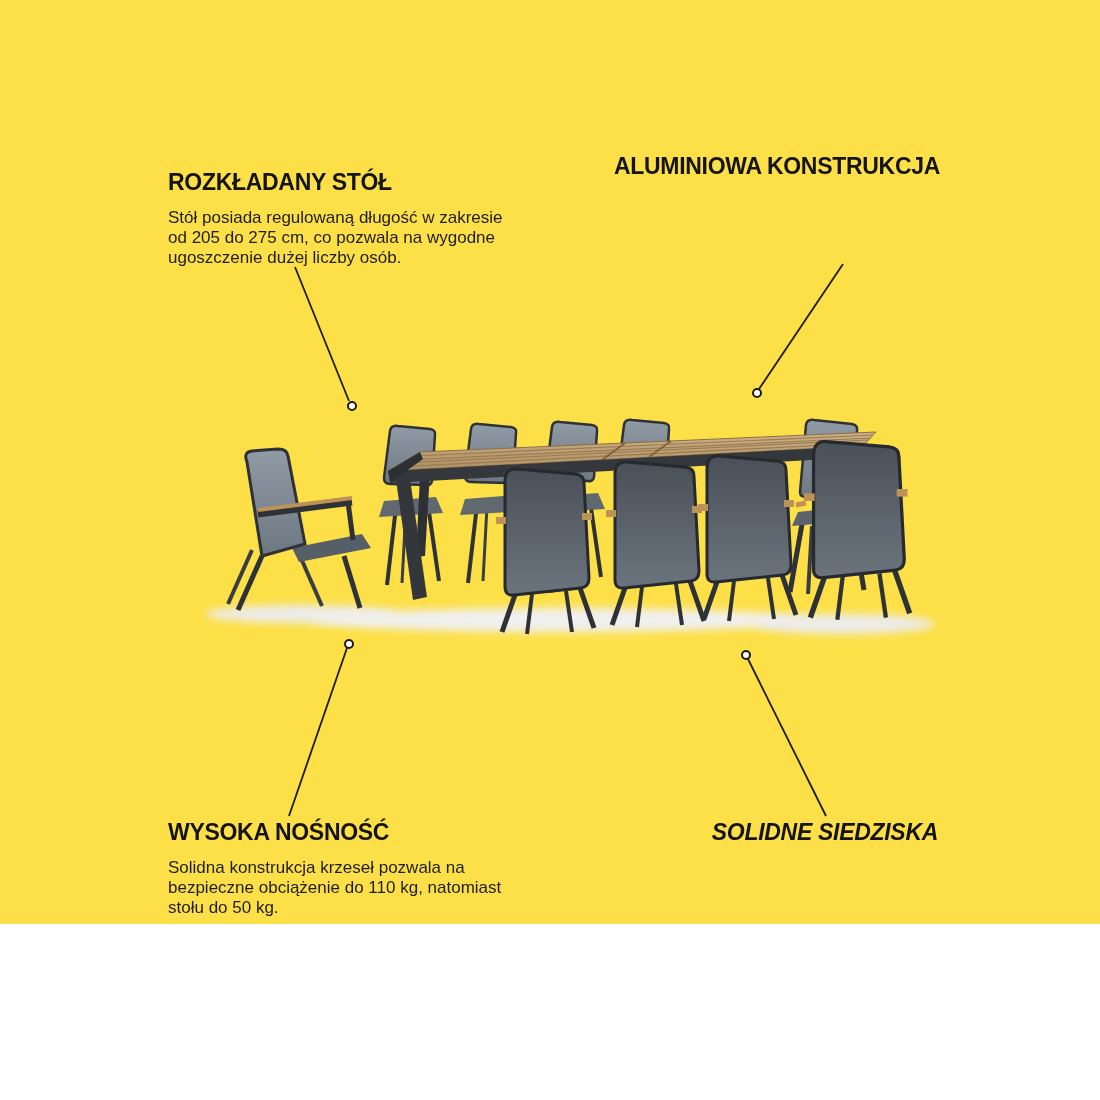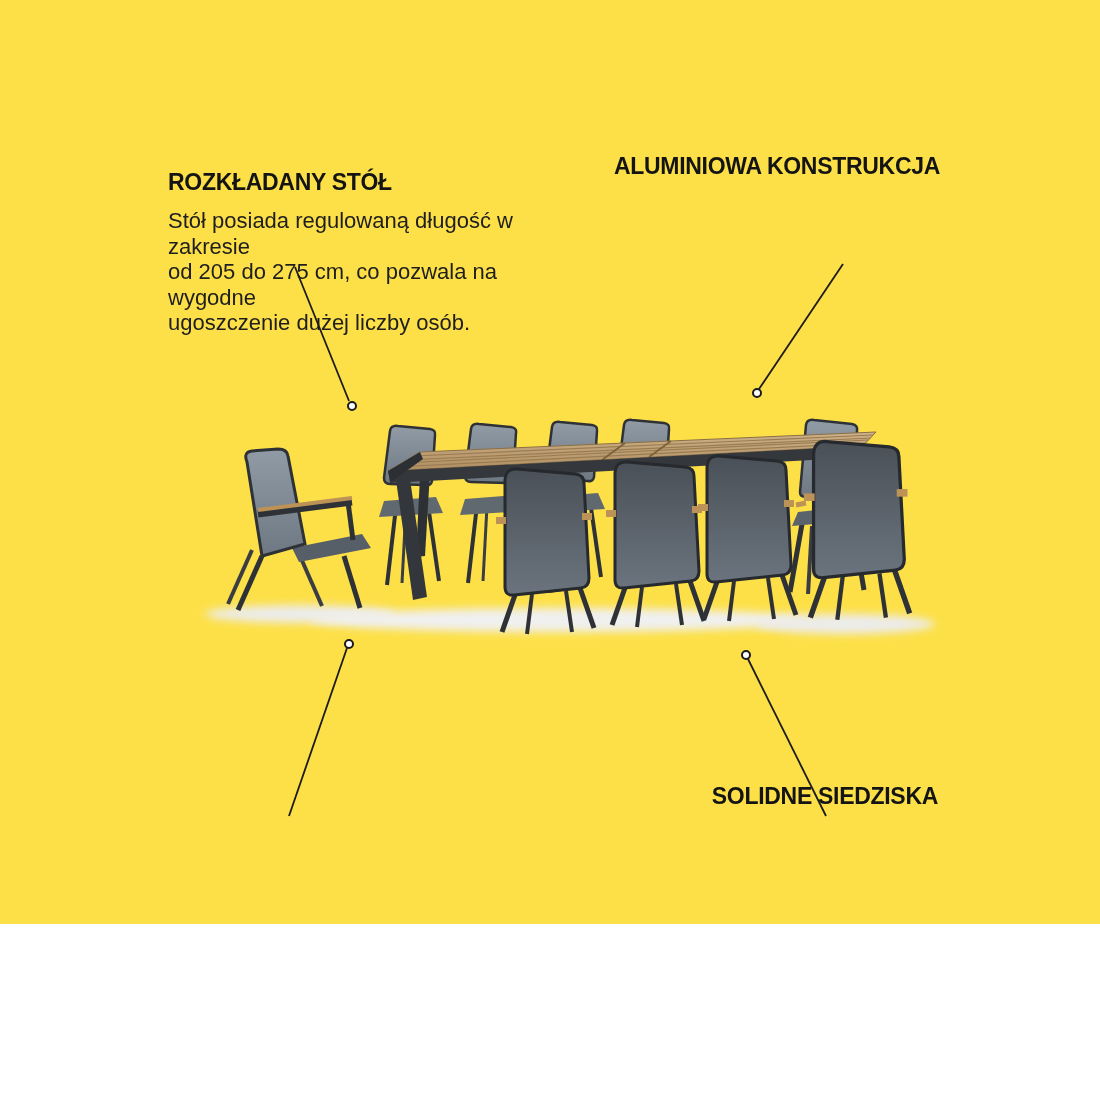--- a/index.html
+++ b/index.html
@@ -17,29 +17,29 @@
     margin: 0;
     font-size: 23px;
     line-height: 1.1;
     font-weight: 700;
     letter-spacing: -0.3px;
     color: #141414;
     text-transform: uppercase;
   }
   .callout p {
     margin: 13px 0 0 0;
-    font-size: 22px;
+    font-size: 17px;
     line-height: 1.16;
     color: #1e1e1e;
     white-space: pre-line;
   }
   .pos-tl { left: 168px; top: 170px; width: 360px; text-align: left; }
   .pos-tr { left: 520px; top: 154px; width: 420px; text-align: right; }
   .pos-bl { left: 168px; top: 820px; width: 365px; text-align: left; }
-  .pos-br { left: 518px; top: 784px; width: 420px; text-align: right; }
+  .pos-br { left: 518px; top: 820px; width: 420px; text-align: right; font-style: italic; }
   .layer {
     position: absolute;
     left: 0; top: 0;
     width: 1100px; height: 1100px;
     pointer-events: none;
   }
 </style>
 </head>
 <body>
 
@@ -166,18 +166,24 @@
     <h2>ROZKŁADANY STÓŁ</h2>
     <p>Stół posiada regulowaną długość w zakresie
 od 205 do 275 cm, co pozwala na wygodne
 ugoszczenie dużej liczby osób.</p>
   </div>
 
   <div class="callout pos-tr">
     <h2>ALUMINIOWA KONSTRUKCJA</h2>
   </div>
 
+  <div class="callout pos-bl">
+    <h2>WYSOKA NOŚNOŚĆ</h2>
+    <p>Solidna konstrukcja krzeseł pozwala na
+bezpieczne obciążenie do 110 kg, natomiast
+stołu do 50 kg.</p>
+  </div>
 
   <div class="callout pos-br">
     <h2>SOLIDNE SIEDZISKA</h2>
   </div>
 
 </div>
 
 </body></html>

